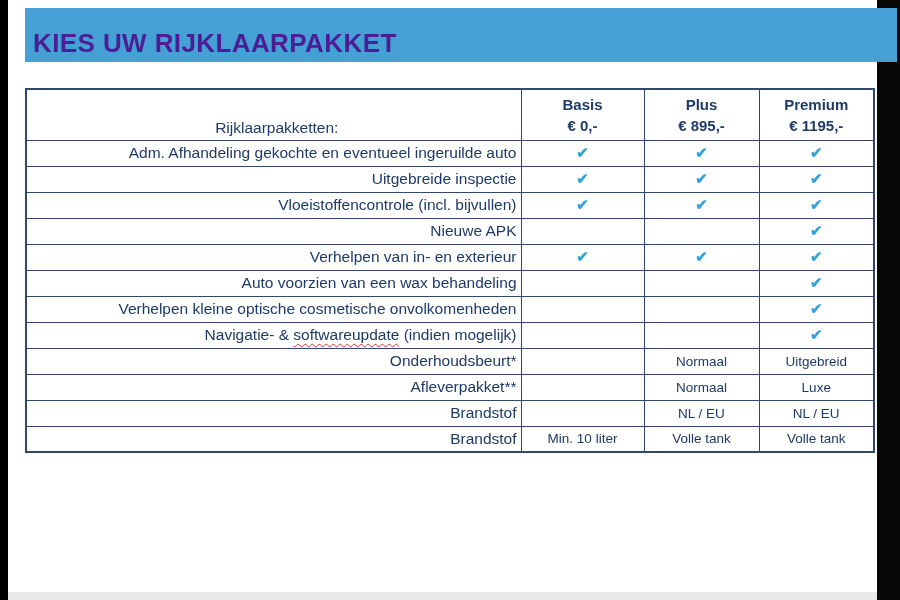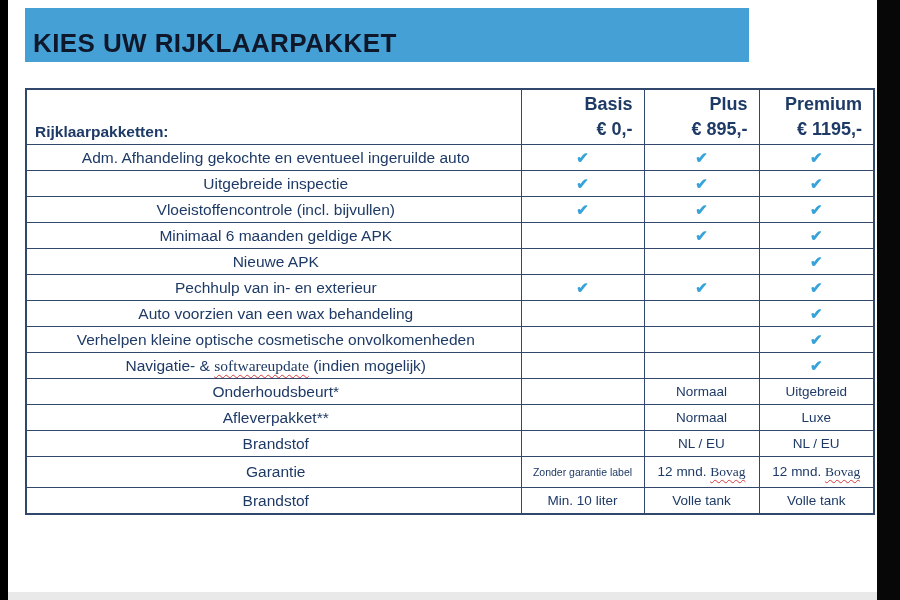--- a/index.html
+++ b/index.html
@@ -8,52 +8,51 @@
     background:#ffffff;
     font-family:"Liberation Sans",sans-serif;
     -webkit-font-smoothing:antialiased;
   }
   .strip{position:absolute;top:0;height:600px;background:#000;}
   .strip.left{left:0;width:8px;}
   .strip.right{right:0;width:23px;background:#070707;}
   .bottom-bar{position:absolute;left:8px;top:592px;width:869px;height:8px;background:#e9e9e9;}
 
   .banner{
-    position:absolute;left:25px;top:8px;width:724px;height:54px;
-    background:#45a1d5;color:#0f172a;
+    position:absolute;left:25px;top:8px;width:872px;height:54px;
+    background:#45a1d5;color:#4c1d95;
     display:flex;align-items:flex-end;
     box-sizing:border-box;padding:0 12px 6px 8px;
     font-size:26px;font-weight:800;letter-spacing:0.4px;line-height:1;
   }
 
   table.pkg-table{
     position:absolute;left:25px;top:88px;width:848px;
     border-collapse:collapse;table-layout:fixed;
     color:#1e3a66;
     border:2px solid #31476b;
   }
   .pkg-table th,.pkg-table td{border:1px solid #31476b;overflow:hidden;}
   .pkg-table thead tr{height:51px;}
   .pkg-table tbody tr{height:26px;}
   .pkg-table tbody tr.tall{height:31px;}
 
-  th.corner{text-align:left;vertical-align:bottom;padding:0 2px 3px 8px;font-size:15.5px;font-weight:700;}
-  th.pkg{text-align:right;vertical-align:middle;font-size:18px;font-weight:700;line-height:1.4;padding:2px 11px;}
+  th.corner{text-align:center;vertical-align:bottom;padding:0 2px 3px 8px;font-size:15.5px;font-weight:400;}
+  th.pkg{text-align:center;vertical-align:middle;font-size:15px;font-weight:700;line-height:1.4;padding:2px 11px;}
 
-  td.label{text-align:center;padding:1px 4px 1px 8px;font-size:15.5px;font-weight:400;white-space:nowrap;}
+  td.label{text-align:right;padding:1px 4px 1px 8px;font-size:15.5px;font-weight:400;white-space:nowrap;}
   td.val{text-align:center;font-size:13.5px;padding:1px 2px;}
   td.val.small{font-size:10.5px;line-height:1.15;}
   .check{color:#38a3da;font-weight:700;font-size:15px;line-height:1;}
   .squiggle{
     text-decoration-line:underline;
     text-decoration-style:wavy;
     text-decoration-color:#d43a3a;
     text-decoration-thickness:1px;
     text-underline-offset:3px;
-    font-family:Liberation Serif, serif;
   }
 </style>
 </head>
 <body>
 
 <div class="strip left"></div>
 <div class="strip right"></div>
 <div class="bottom-bar"></div>
 
 <div class="banner">
@@ -97,33 +96,27 @@
         <td class="val"><span class="check">✔</span></td>
         <td class="val"><span class="check">✔</span></td>
       </tr>
       <tr>
         <td class="label">Vloeistoffencontrole (incl. bijvullen)</td>
         <td class="val"><span class="check">✔</span></td>
         <td class="val"><span class="check">✔</span></td>
         <td class="val"><span class="check">✔</span></td>
       </tr>
       <tr>
-        <td class="label">Minimaal 6 maanden geldige APK</td>
-        <td class="val"></td>
-        <td class="val"><span class="check">✔</span></td>
-        <td class="val"><span class="check">✔</span></td>
-      </tr>
-      <tr>
         <td class="label">Nieuwe APK</td>
         <td class="val"></td>
         <td class="val"></td>
         <td class="val"><span class="check">✔</span></td>
       </tr>
       <tr>
-        <td class="label">Pechhulp van in- en exterieur</td>
+        <td class="label">Verhelpen van in- en exterieur</td>
         <td class="val"><span class="check">✔</span></td>
         <td class="val"><span class="check">✔</span></td>
         <td class="val"><span class="check">✔</span></td>
       </tr>
       <tr>
         <td class="label">Auto voorzien van een wax behandeling</td>
         <td class="val"></td>
         <td class="val"></td>
         <td class="val"><span class="check">✔</span></td>
       </tr>
@@ -150,26 +143,20 @@
         <td class="val"></td>
         <td class="val">Normaal</td>
         <td class="val">Luxe</td>
       </tr>
       <tr>
         <td class="label">Brandstof</td>
         <td class="val"></td>
         <td class="val">NL / EU</td>
         <td class="val">NL / EU</td>
       </tr>
-      <tr class="tall">
-        <td class="label">Garantie</td>
-        <td class="val small">Zonder garantie label</td>
-        <td class="val">12 mnd. <span class="squiggle">Bovag</span></td>
-        <td class="val">12 mnd. <span class="squiggle">Bovag</span></td>
-      </tr>
       <tr>
         <td class="label">Brandstof</td>
         <td class="val">Min. 10 liter</td>
         <td class="val">Volle tank</td>
         <td class="val">Volle tank</td>
       </tr>
     </tbody>
 </table>
 
 </body></html>

